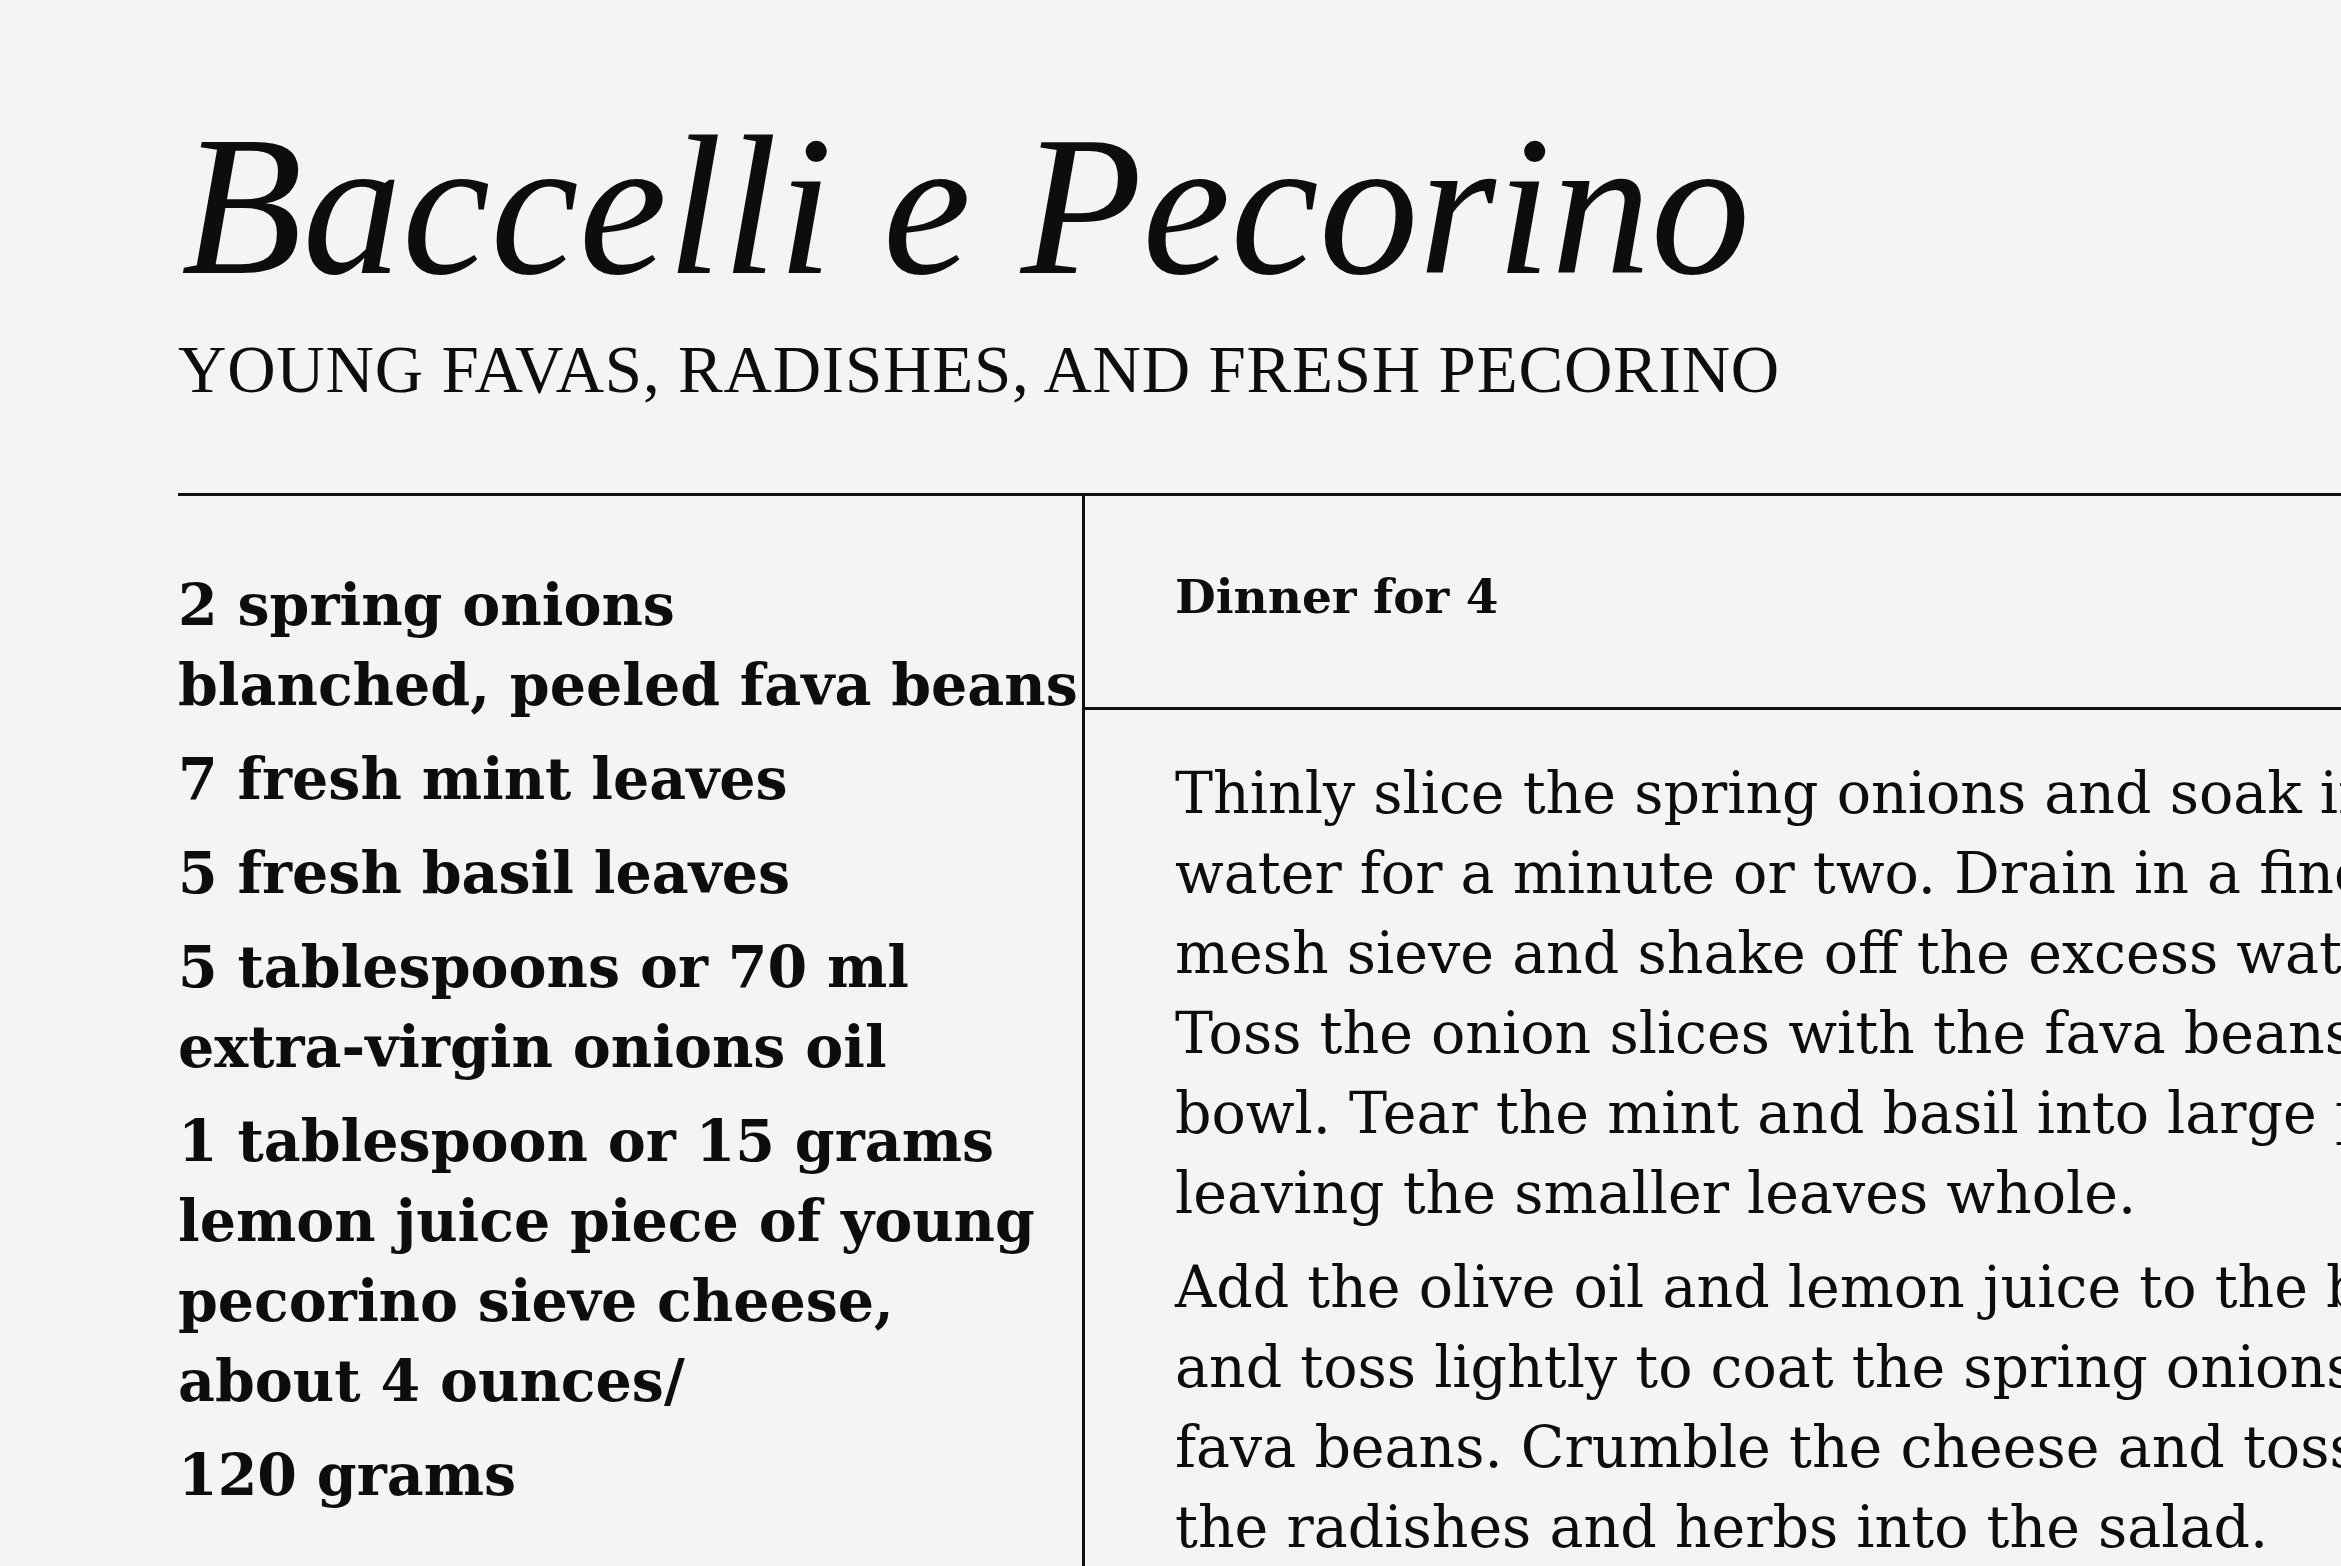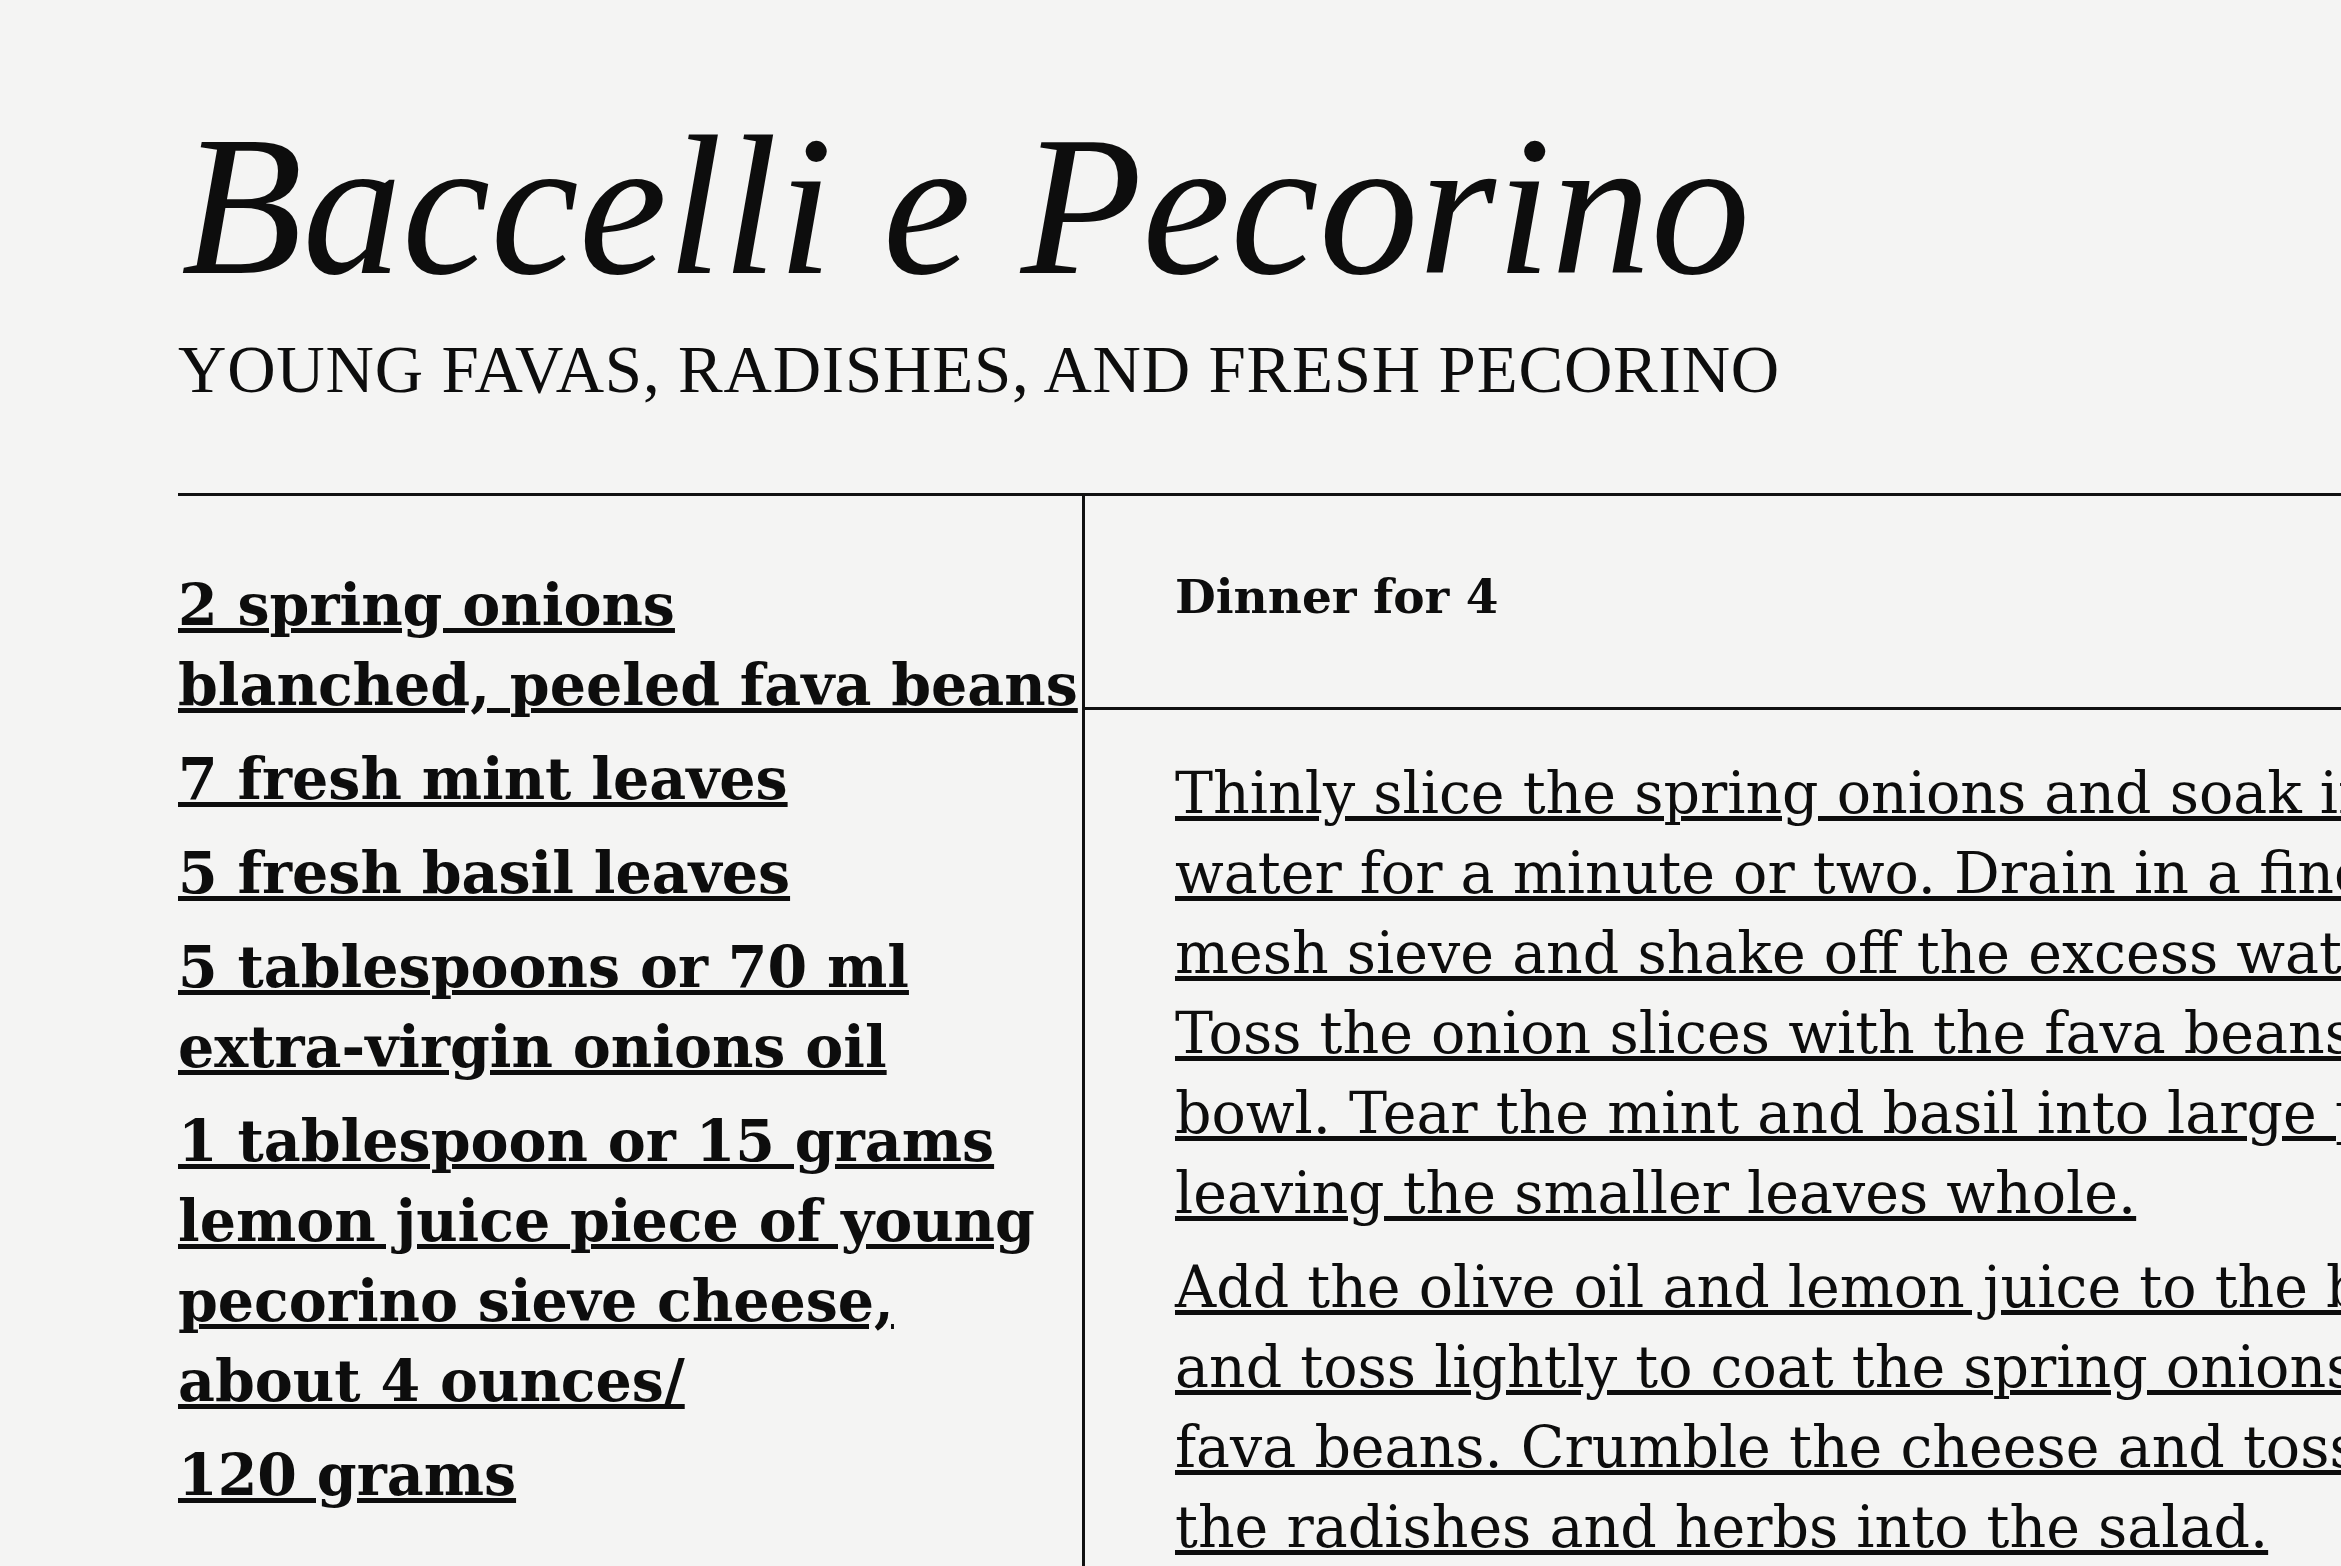--- a/index.html
+++ b/index.html
@@ -40,21 +40,20 @@
 
   .rule { position: absolute; background: #111111; }
   .rule-top      { left: 178px;  top: 493px; width: 2164px; height: 3.1px; }
   .rule-col      { left: 1082px; top: 493px; width: 3.1px;    height: 1073px; }
   .rule-servings { left: 1082px; top: 707px; width: 1260px; height: 3.1px; }
 
   .line {
     font-size: 57px;
     line-height: 80px;
     white-space: nowrap;
-    text-decoration: underline;
   }
 
   .ingredients {
     position: absolute;
     left: 178px;
     top: 565px;
     font-weight: 700;
   }
   .ingredients .item { margin: 0 0 14px 0; }
 

